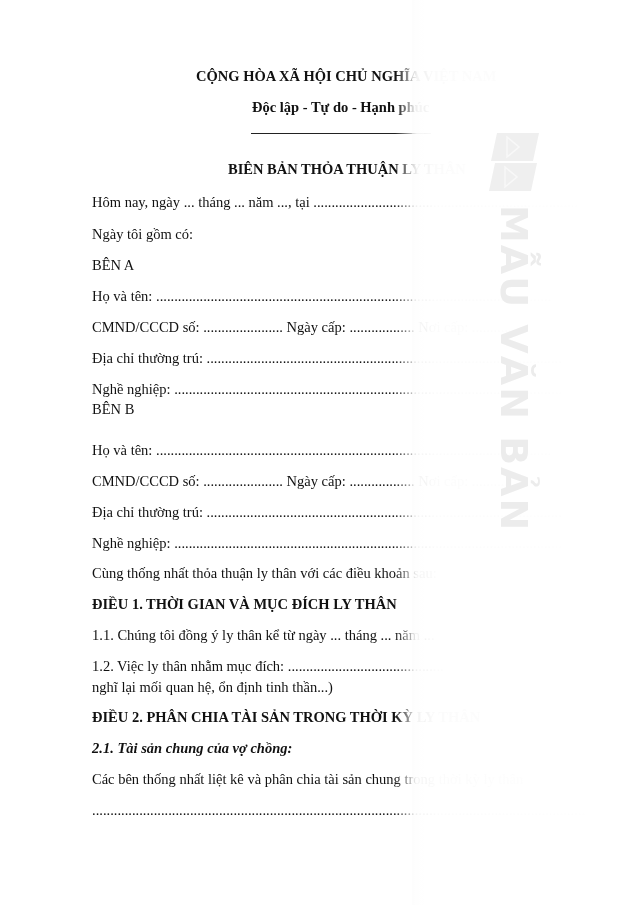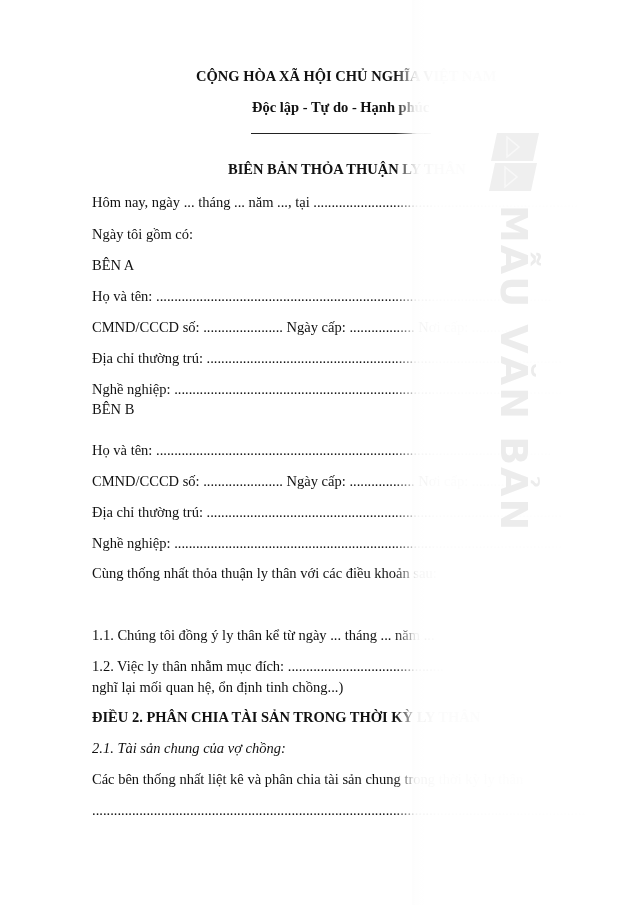--- a/index.html
+++ b/index.html
@@ -8,21 +8,21 @@
       position: absolute; left: 0; top: 0; width: 640px; height: 905px;
       background: #ffffff;
       font-family: "Liberation Serif", "DejaVu Serif", serif;
       color: #111111;
     }
     .ln {
       position: absolute; white-space: nowrap;
       font-size: 14.5px; line-height: 18px;
     }
     .b { font-weight: normal; }
-    .bi { font-weight: normal; font-style: italic; }
+    .bi { font-weight: bold; font-style: italic; }
     .hdr1 { left: 196px; top: 67px; font-size: 14.5px; font-weight: bold; }
     .hdr2 { left: 252px; top: 98px; font-size: 14.5px; font-weight: bold; }
     .rule { position: absolute; left: 251px; top: 133px; width: 180px; height: 1.3px; background: #222; }
     .title { left: 228px; top: 160px; font-size: 14.5px; font-weight: bold; }
     .x { left: 92px; }
     .sec { font-size: 14.5px; font-weight: bold; }
 
     
     .fade {
       position: absolute; left: 395px; top: 0; width: 245px; height: 905px;
@@ -66,23 +66,24 @@
   <div class="ln x" style="top:380px">Nghề nghiệp: ...........................................................................................................</div>
 
   <div class="ln x b" style="top:400px">BÊN B</div>
   <div class="ln x" style="top:441px">Họ và tên: .............................................................................................................</div>
   <div class="ln x" style="top:472px">CMND/CCCD số: ...................... Ngày cấp: .................. Nơi cấp: ...........</div>
   <div class="ln x" style="top:503px">Địa chỉ thường trú: ..................................................................................................</div>
   <div class="ln x" style="top:534px">Nghề nghiệp: ...........................................................................................................</div>
 
   <div class="ln x" style="top:564px">Cùng thống nhất thỏa thuận ly thân với các điều khoản sau:</div>
 
+  <div class="ln x sec" style="top:595px">ĐIỀU 1. THỜI GIAN VÀ MỤC ĐÍCH LY THÂN</div>
   <div class="ln x" style="top:626px">1.1. Chúng tôi đồng ý ly thân kể từ ngày ... tháng ... năm ...</div>
   <div class="ln x" style="top:657px">1.2. Việc ly thân nhằm mục đích: ...........................................</div>
-  <div class="ln x" style="top:678px">nghĩ lại mối quan hệ, ổn định tinh chồng...)</div>
+  <div class="ln x" style="top:678px">nghĩ lại mối quan hệ, ổn định tinh thần...)</div>
 
   <div class="ln x sec" style="top:708px">ĐIỀU 2. PHÂN CHIA TÀI SẢN TRONG THỜI KỲ LY THÂN</div>
   <div class="ln x bi" style="top:739px">2.1. Tài sản chung của vợ chồng:</div>
   <div class="ln x" style="top:770px">Các bên thống nhất liệt kê và phân chia tài sản chung trong thời kỳ ly thân</div>
   <div class="ln x" style="top:801px">........................................................................................................................................</div>
 
   <div class="band"></div>
   <div class="fade"></div>
 
   <svg class="wm-logo" viewBox="0 0 50 58">

